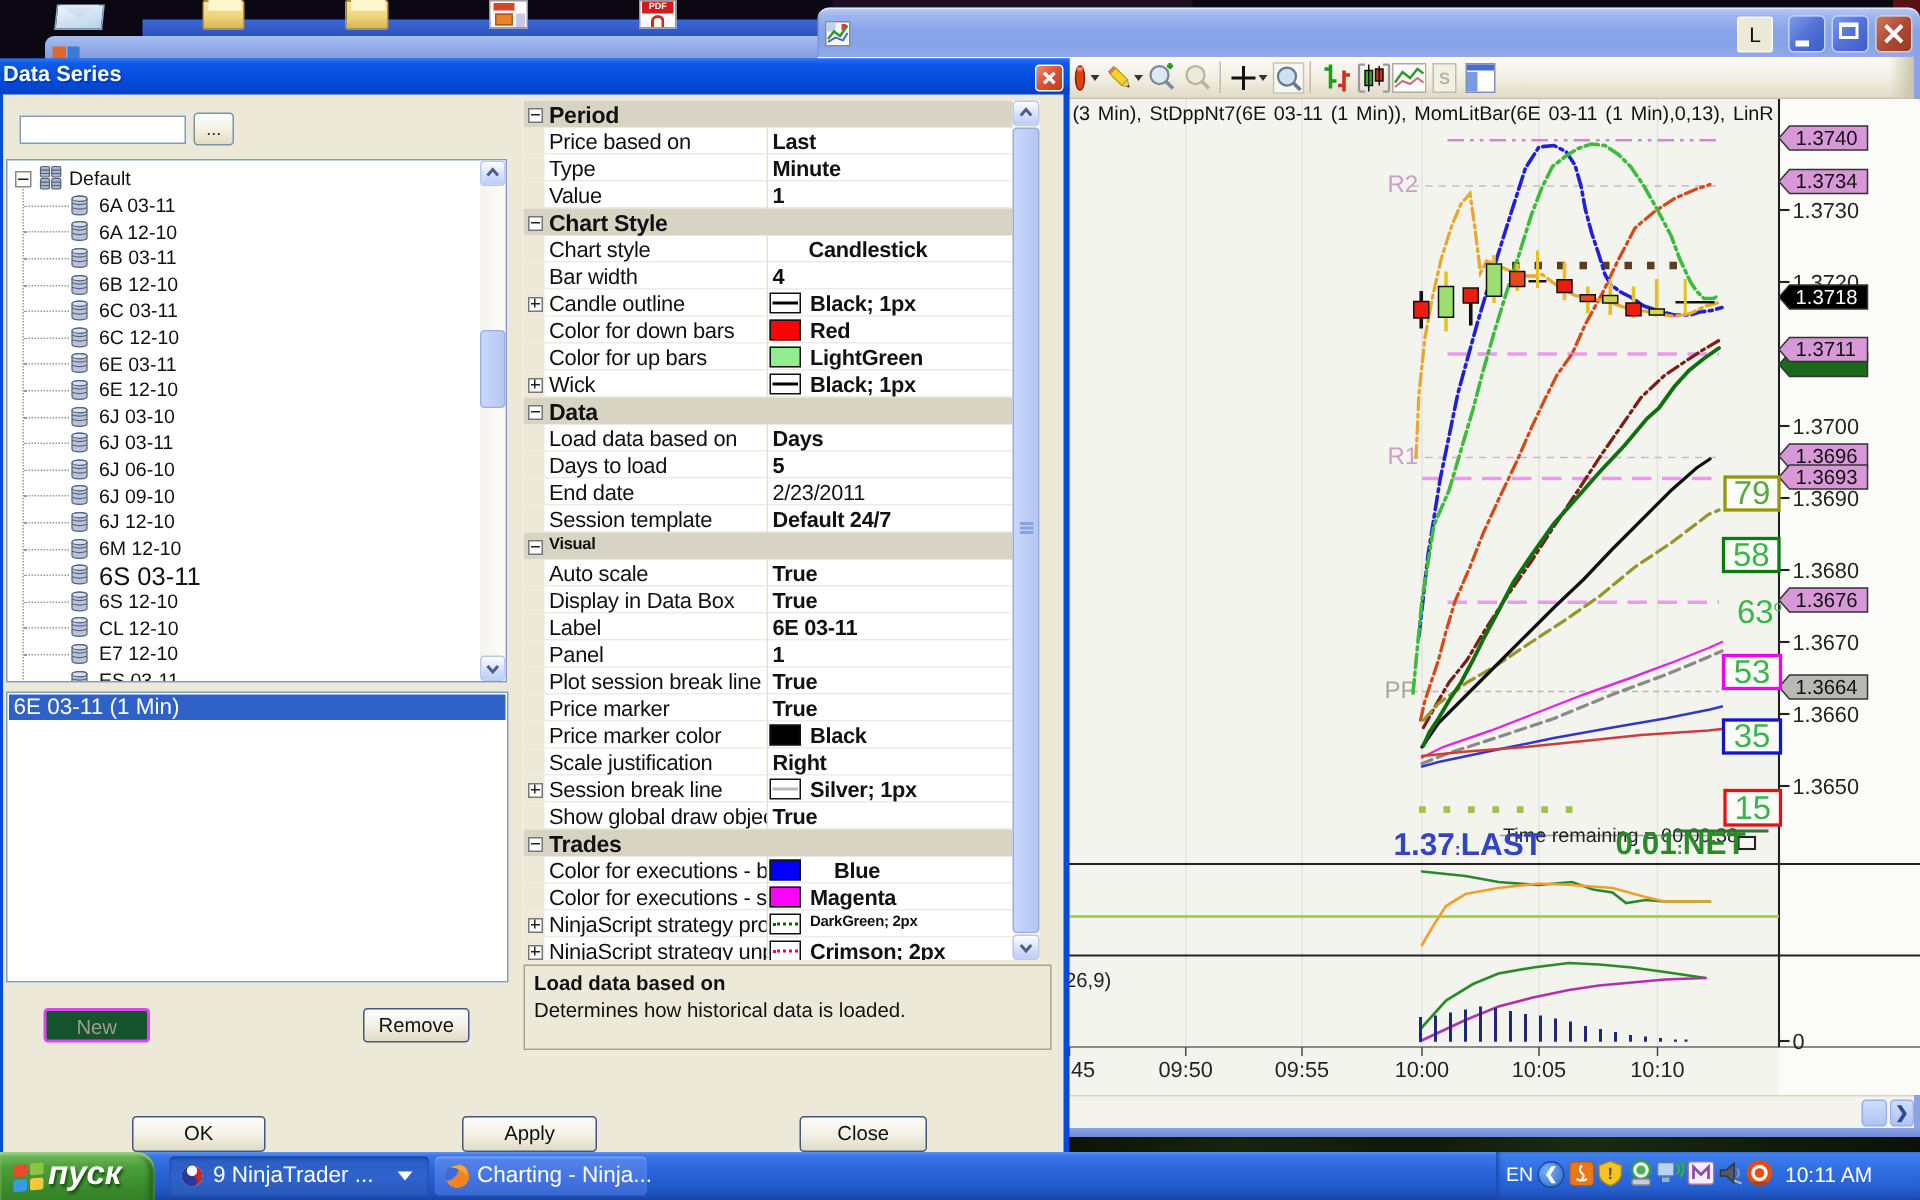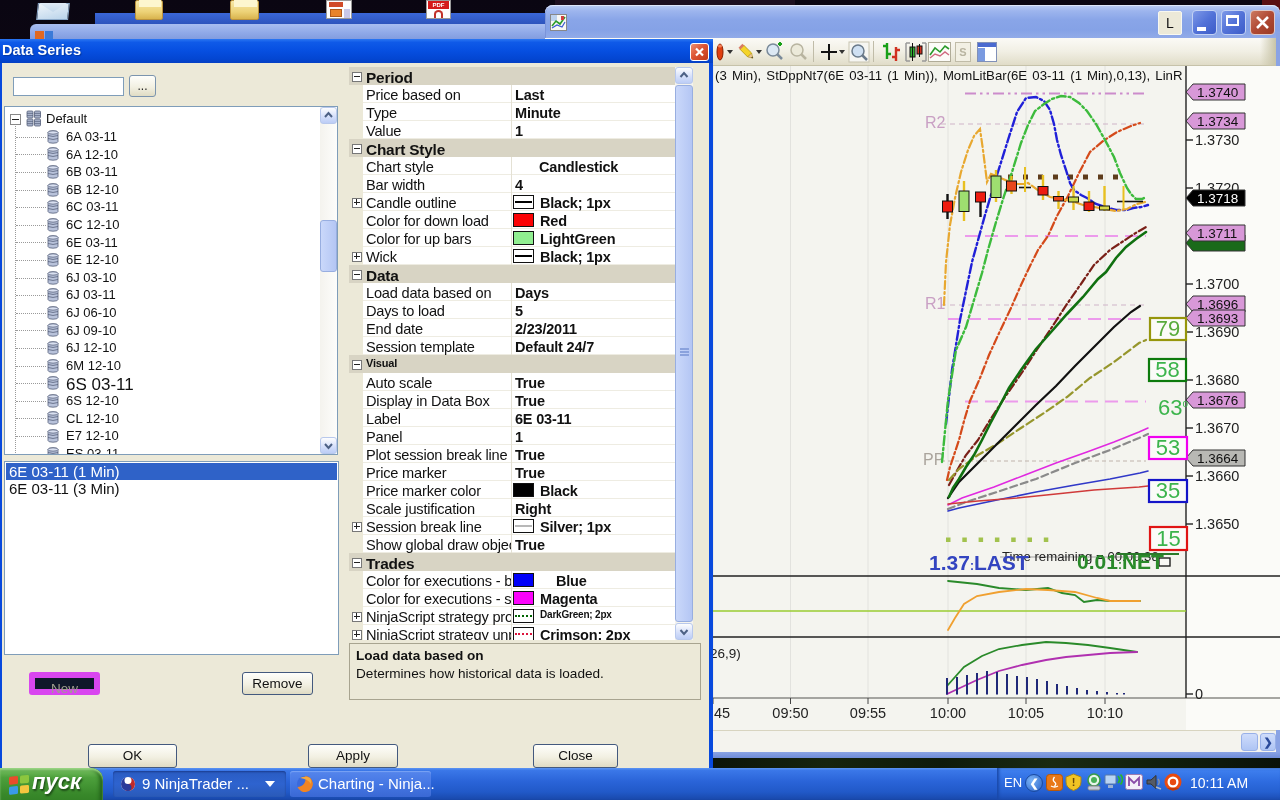--- a/index.html
+++ b/index.html
@@ -486,24 +486,23 @@
           <path d="M4 9 l3.5 -4 l3.5 4" fill="none" stroke="#4d6185" stroke-width="2"></path>
         </svg></div>
   <div class="abs" style="left:315px;top:330px;width:17px;height:17px;border-radius:3px;border:1px solid #b8c8ec;background:linear-gradient(180deg,#fdfdfe,#d3defa 60%,#bccdf6);"><svg width="15" height="15">
           <path d="M4 6 l3.5 4 l3.5 -4" fill="none" stroke="#4d6185" stroke-width="2"></path>
         </svg></div>
   <div class="abs" style="left:315px;top:113px;width:17px;height:52px;border-radius:3px;border:1px solid #98aee0;background:linear-gradient(90deg,#cad8fa,#b4c6f4);"></div>
  </div>
 
  <div class="abs" style="left:4px;top:422px;width:335px;height:194px;background:#fff;border:1px solid #7f9db9;">
    <div class="abs" style="left:1px;top:1px;width:331px;height:17px;background:#2f62c8;color:#fff;font-size:15px;line-height:17px;padding-left:3px;">6E 03-11 (1 Min)</div>
-   <div class="abs" style="left:1px;top:18px;width:331px;height:17px;color:#111;font-size:15px;line-height:17px;padding-left:3px;">6E 03-11 (3 Min)</div>
- </div>
-
- <div class="abs" style="left:29px;top:633px;width:71px;height:23px;border-radius:3px;border:6px solid #d946ef;background:#0f172a;color:#a09d8e;font-size:13.5px;text-align:center;line-height:21px;">New</div>
+ </div>
+
+ <div class="abs" style="left:29px;top:633px;width:71px;height:23px;border-radius:3px;border:2px solid #d946ef;background:#14532d;color:#a09d8e;font-size:13.5px;text-align:center;line-height:21px;">New</div>
  <div class="abs" style="left:242px;top:633px;width:71px;height:23px;border-radius:3px;border:1px solid #43597e;background:linear-gradient(180deg,#fefefb,#f2f0e2 55%,#dfdbc4 100%);color:#111;font-size:13.5px;text-align:center;line-height:21px;">Remove</div>
 
  <div class="abs" style="left:88px;top:705px;width:89px;height:24px;border-radius:3px;border:1px solid #43597e;background:linear-gradient(180deg,#fefefb,#f2f0e2 55%,#dfdbc4 100%);color:#111;font-size:13.5px;text-align:center;line-height:22px;">OK</div>
  <div class="abs" style="left:308px;top:705px;width:90px;height:24px;border-radius:3px;border:1px solid #43597e;background:linear-gradient(180deg,#fefefb,#f2f0e2 55%,#dfdbc4 100%);color:#111;font-size:13.5px;text-align:center;line-height:22px;">Apply</div>
  <div class="abs" style="left:533px;top:705px;width:85px;height:24px;border-radius:3px;border:1px solid #43597e;background:linear-gradient(180deg,#fefefb,#f2f0e2 55%,#dfdbc4 100%);color:#111;font-size:13.5px;text-align:center;line-height:22px;">Close</div>
 <div class="abs" style="left:349px;top:28px;width:344px;height:573px;background:#fff;overflow:hidden;">
       <div class="abs" style="left:0;top:0px;width:326px;height:18px;background:#d8d4c4;"></div>
       <div class="abs" style="left:2.5px;top:4.5px;width:10px;height:10px;background:#fff;border:1px solid #777;"></div>
       <div class="abs" style="left:4.5px;top:8.7px;width:6px;height:1.4px;background:#222;"></div>
       <div class="abs" style="left:17px;top:1.5px;font-size:15.4px;font-weight:bold;color:#111;letter-spacing:-0.2px;">Period</div>
@@ -542,21 +541,21 @@
       <div class="abs" style="left:2.5px;top:130.5px;width:10px;height:10px;background:#fff;border:1px solid #777;"></div>
       <div class="abs" style="left:4.5px;top:134.7px;width:6px;height:1.4px;background:#222;"></div>
       <div class="abs" style="left:7.1px;top:132.2px;width:1.4px;height:6px;background:#222;"></div>
       <div class="abs" style="left:17px;top:127.5px;width:145px;height:17px;overflow:hidden;white-space:nowrap;font-size:14.6px;color:#111;letter-spacing:-0.2px;">Candle outline</div>
       <div class="abs" style="left:164px;top:128px;width:21px;height:14px;background:#fff;border:1px solid #111;"></div>
       <div class="abs" style="left:166px;top:134px;width:17px;height:0;border-top:2px solid #000;"></div>
       <div class="abs" style="left:191px;top:127.5px;font-size:14.5px;font-weight:bold;color:#111;white-space:nowrap;letter-spacing:-0.2px;">Black; 1px</div>
       <div class="abs" style="left:0;top:144px;width:14px;height:18px;background:#ece9d8;"></div>
       <div class="abs" style="left:14px;top:144px;width:312px;height:18px;border-bottom:1px solid #eeece2;"></div>
       <div class="abs" style="left:162px;top:144px;width:1px;height:18px;background:#e4e1d4;"></div>
-      <div class="abs" style="left:17px;top:145.5px;width:145px;height:17px;overflow:hidden;white-space:nowrap;font-size:14.6px;color:#111;letter-spacing:-0.2px;">Color for down load</div>
+      <div class="abs" style="left:17px;top:145.5px;width:145px;height:17px;overflow:hidden;white-space:nowrap;font-size:14.6px;color:#111;letter-spacing:-0.2px;">Color for down bars</div>
       <div class="abs" style="left:164px;top:146px;width:21px;height:14px;background:#fb0204;border:1px solid #111;"></div>
       <div class="abs" style="left:191px;top:145.5px;font-size:14.5px;font-weight:bold;color:#111;white-space:nowrap;letter-spacing:-0.2px;">Red</div>
       <div class="abs" style="left:0;top:162px;width:14px;height:18px;background:#ece9d8;"></div>
       <div class="abs" style="left:14px;top:162px;width:312px;height:18px;border-bottom:1px solid #eeece2;"></div>
       <div class="abs" style="left:162px;top:162px;width:1px;height:18px;background:#e4e1d4;"></div>
       <div class="abs" style="left:17px;top:163.5px;width:145px;height:17px;overflow:hidden;white-space:nowrap;font-size:14.6px;color:#111;letter-spacing:-0.2px;">Color for up bars</div>
       <div class="abs" style="left:164px;top:164px;width:21px;height:14px;background:#90ee90;border:1px solid #111;"></div>
       <div class="abs" style="left:191px;top:163.5px;font-size:14.5px;font-weight:bold;color:#111;white-space:nowrap;letter-spacing:-0.2px;">LightGreen</div>
       <div class="abs" style="left:0;top:180px;width:14px;height:18px;background:#ece9d8;"></div>
       <div class="abs" style="left:14px;top:180px;width:312px;height:18px;border-bottom:1px solid #eeece2;"></div>
@@ -579,21 +578,21 @@
       <div class="abs" style="left:166px;top:217.5px;font-size:14.5px;font-weight:bold;color:#111;white-space:nowrap;letter-spacing:-0.2px;">Days</div>
       <div class="abs" style="left:0;top:234px;width:14px;height:18px;background:#ece9d8;"></div>
       <div class="abs" style="left:14px;top:234px;width:312px;height:18px;border-bottom:1px solid #eeece2;"></div>
       <div class="abs" style="left:162px;top:234px;width:1px;height:18px;background:#e4e1d4;"></div>
       <div class="abs" style="left:17px;top:235.5px;width:145px;height:17px;overflow:hidden;white-space:nowrap;font-size:14.6px;color:#111;letter-spacing:-0.2px;">Days to load</div>
       <div class="abs" style="left:166px;top:235.5px;font-size:14.5px;font-weight:bold;color:#111;white-space:nowrap;letter-spacing:-0.2px;">5</div>
       <div class="abs" style="left:0;top:252px;width:14px;height:18px;background:#ece9d8;"></div>
       <div class="abs" style="left:14px;top:252px;width:312px;height:18px;border-bottom:1px solid #eeece2;"></div>
       <div class="abs" style="left:162px;top:252px;width:1px;height:18px;background:#e4e1d4;"></div>
       <div class="abs" style="left:17px;top:253.5px;width:145px;height:17px;overflow:hidden;white-space:nowrap;font-size:14.6px;color:#111;letter-spacing:-0.2px;">End date</div>
-      <div class="abs" style="left:166px;top:253.5px;font-size:14.5px;font-weight:bold;color:#111;white-space:nowrap;letter-spacing:-0.2px;">2/23/2011</div>
+      <div class="abs" style="left:166px;top:253.5px;font-size:14.5px;font-weight:normal;color:#111;white-space:nowrap;letter-spacing:-0.2px;">2/23/2011</div>
       <div class="abs" style="left:0;top:270px;width:14px;height:18px;background:#ece9d8;"></div>
       <div class="abs" style="left:14px;top:270px;width:312px;height:18px;border-bottom:1px solid #eeece2;"></div>
       <div class="abs" style="left:162px;top:270px;width:1px;height:18px;background:#e4e1d4;"></div>
       <div class="abs" style="left:17px;top:271.5px;width:145px;height:17px;overflow:hidden;white-space:nowrap;font-size:14.6px;color:#111;letter-spacing:-0.2px;">Session template</div>
       <div class="abs" style="left:166px;top:271.5px;font-size:14.5px;font-weight:bold;color:#111;white-space:nowrap;letter-spacing:-0.2px;">Default 24/7</div>
       <div class="abs" style="left:0;top:288px;width:326px;height:18px;background:#d8d4c4;"></div>
       <div class="abs" style="left:2.5px;top:292.5px;width:10px;height:10px;background:#fff;border:1px solid #777;"></div>
       <div class="abs" style="left:4.5px;top:296.7px;width:6px;height:1.4px;background:#222;"></div>
       <div class="abs" style="left:17px;top:289.5px;font-size:11px;font-weight:bold;color:#111;letter-spacing:-0.2px;">Visual</div>
       <div class="abs" style="left:0;top:306px;width:14px;height:18px;background:#ece9d8;"></div>

